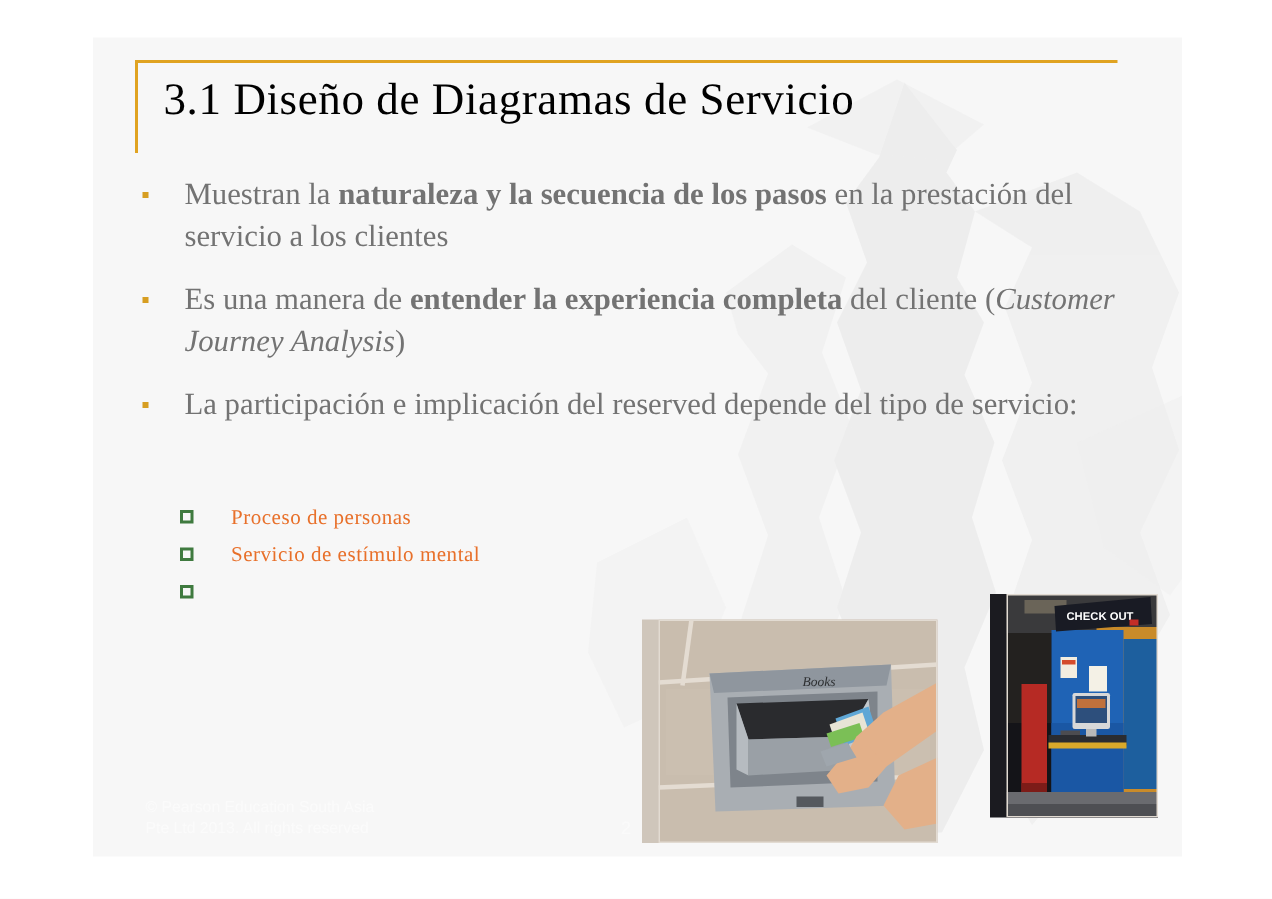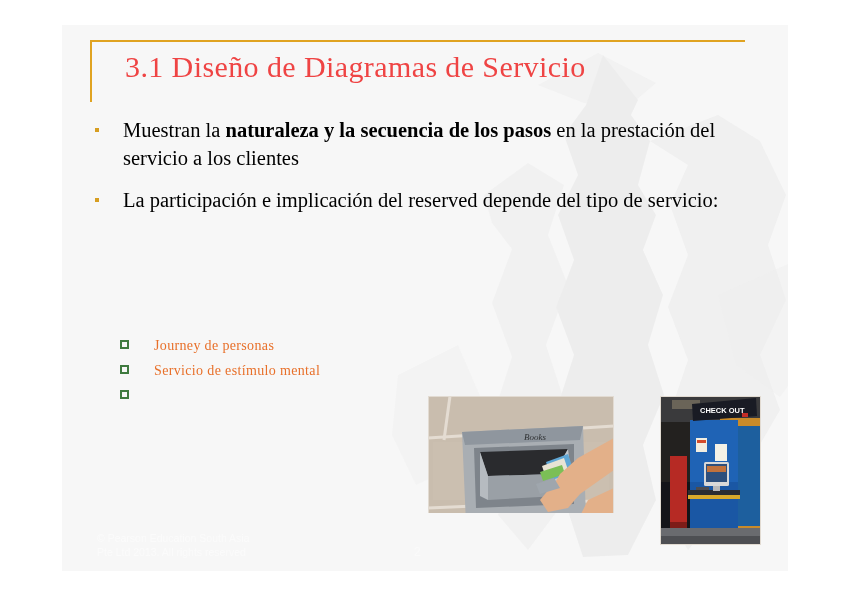--- a/index.html
+++ b/index.html
@@ -45,41 +45,40 @@
     height: 62px;
     border-top: 2px solid #e0a321;
     border-left: 2px solid #e0a321;
     box-sizing: border-box;
   }
   #title-text {
     position: absolute;
     left: 17px;
     top: 8px;
     font-size: 30px;
-    color: #ef4444;
+    color: #000000;
     letter-spacing: 0.4px;
     white-space: nowrap;
     font-family: "Liberation Serif", "DejaVu Serif", serif;
-    margin-left: 16px;
   }
 
   
   #body {
     position: absolute;
     left: 24px;
     top: 92px;
     width: 670px;
   }
   .bullet {
     position: relative;
     padding-left: 37px;
     margin-bottom: 14px;
     font-size: 20.5px;
     line-height: 1.36;
-    color: #000000;
+    color: #737373;
   }
   .bullet .marker {
     position: absolute;
     left: 9px;
     top: 11px;
     width: 4px;
     height: 4px;
     background: #d79e21;
   }
   .bullet b { font-weight: bold; }
@@ -118,26 +117,27 @@
     width: 5px;
     height: 5px;
     background: #f7f7f7;
   }
 
   
   .photo {
     position: absolute;
     overflow: hidden;
     background: #cfc6bb;
+    padding-left: 11px;
   }
   #photo-book-drop {
     left: 366px;
-    top: 371px;
+    top: 388px;
     width: 186px;
-    height: 117px;
+    height: 149px;
     text-align: right;
   }
   #photo-checkout-kiosk {
     left: 598px;
     top: 371px;
     width: 101px;
     height: 149px;
     background: #1b1b20;
   }
 
@@ -181,33 +181,37 @@
     <div id="title-text">3.1 Diseño de Diagramas de Servicio</div>
   </div>
 
   <div id="body">
 
     <div class="bullet">
       <span class="marker"></span>
       <span><span>Muestran la </span><b>naturaleza y la secuencia de los pasos</b><span> en la prestación del servicio a los clientes</span></span>
     </div>
 
+    <div class="bullet">
+      <span class="marker"></span>
+      <span><span>Es una manera de </span><b>entender la experiencia completa</b><span> del cliente (</span><i>Customer Journey Analysis</i><span>)</span></span>
+    </div>
 
 
     <div class="bullet">
       <span class="marker"></span>
       <span>La participación e implicación del reserved depende del tipo de servicio:</span>
     </div>
 
   </div>
 
   <div id="sub-list">
     <div class="sub-item">
       <span class="box"></span>
-      <span>Journey de personas</span>
+      <span>Proceso de personas</span>
     </div>
     <div class="sub-item">
       <span class="box"></span>
       <span>Servicio de estímulo mental</span>
     </div>
     <div class="sub-item">
       <span class="box"></span>
     </div>
   </div>
 

